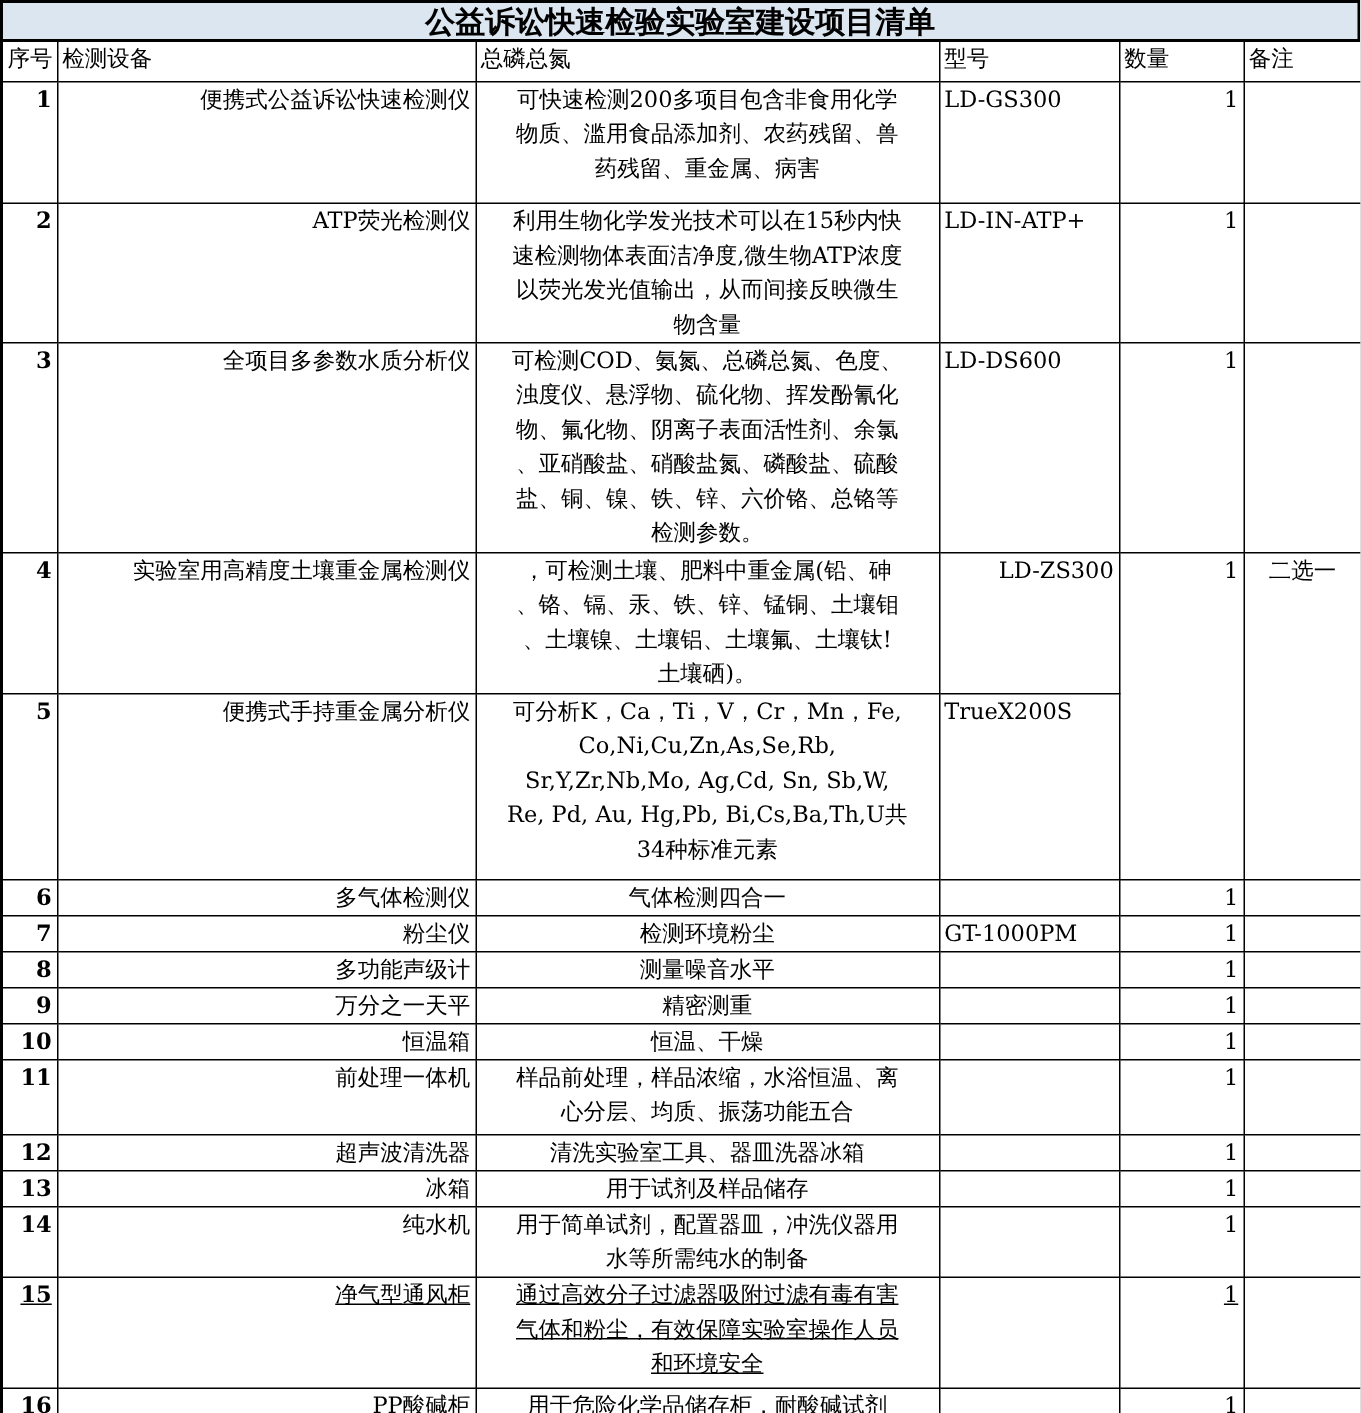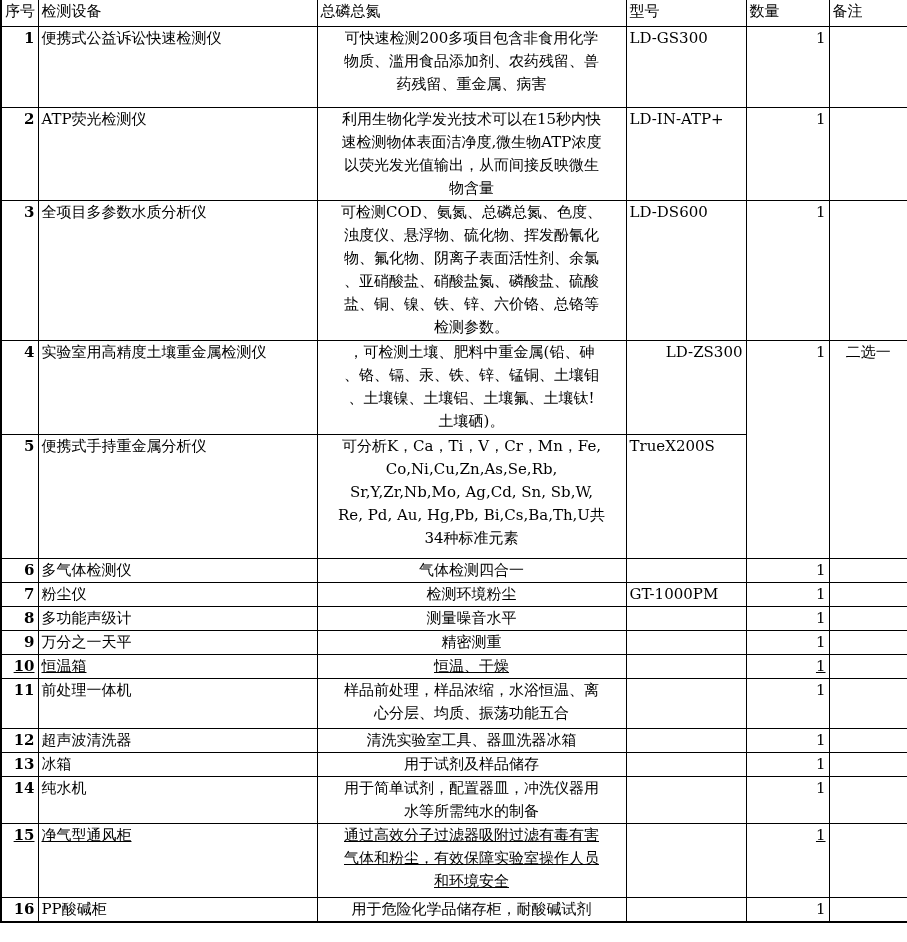--- a/index.html
+++ b/index.html
@@ -43,32 +43,33 @@
     color: #000000;
   }
   table.grid thead th {
     border-top: none;
     font-weight: normal;
     text-align: left;
     height: 26px;
     white-space: nowrap;
   }
   td.c-no    { font-weight: bold; text-align: right; padding-right: 4px; }
-  td.c-dev   { text-align: left; }
+  td.c-dev   { text-align: right; }
   td.c-par   { text-align: center; white-space: pre-wrap; word-break: break-word; }
   td.c-mod   { vertical-align: bottom; white-space: nowrap; }
   td.c-mod.top { vertical-align: top; text-align: right; }
   td.c-qty   { vertical-align: bottom; text-align: right; padding-right: 7px; }
   td.c-rem   { text-align: center; }
   td.mid     { vertical-align: middle; }
 </style>
 </head>
 <body>
 
 <div class="sheet">
+  <div class="title-bar">公益诉讼快速检验实验室建设项目清单</div>
   <table class="grid">
     <colgroup>
       <col style="width:37px">
       <col style="width:279px">
       <col style="width:309px">
       <col style="width:120px">
       <col style="width:83px">
       <col style="width:79px">
     </colgroup>
     <thead>
@@ -162,21 +163,21 @@
           <td class="c-rem"></td>
         </tr>
         <tr style="height: 23px;">
           <td class="c-no">9</td>
           <td class="c-dev">万分之一天平</td>
           <td class="c-par">精密测重</td>
           <td class="c-mod"></td>
           <td class="c-qty">1</td>
           <td class="c-rem"></td>
         </tr>
-        <tr style="height: 23px; text-decoration: underline;">
+        <tr style="height: 23px;">
           <td class="c-no">10</td>
           <td class="c-dev">恒温箱</td>
           <td class="c-par">恒温、干燥</td>
           <td class="c-mod"></td>
           <td class="c-qty">1</td>
           <td class="c-rem"></td>
         </tr>
         <tr style="height: 50px;">
           <td class="c-no">11</td>
           <td class="c-dev">前处理一体机</td>

